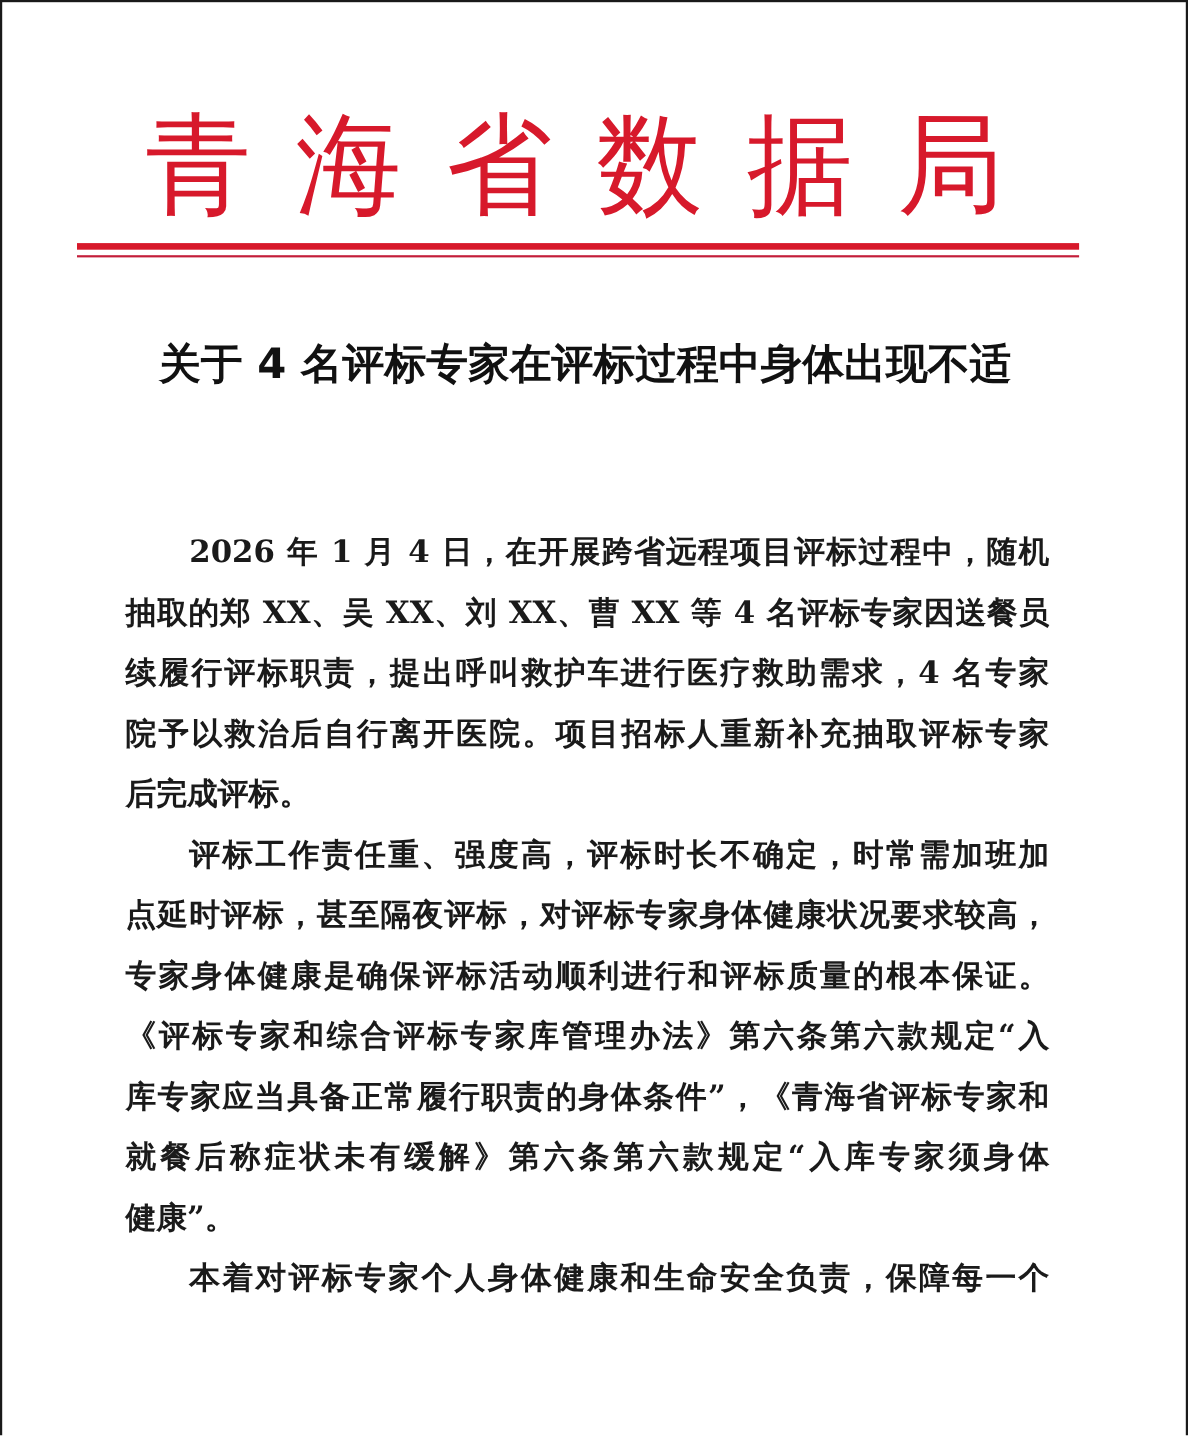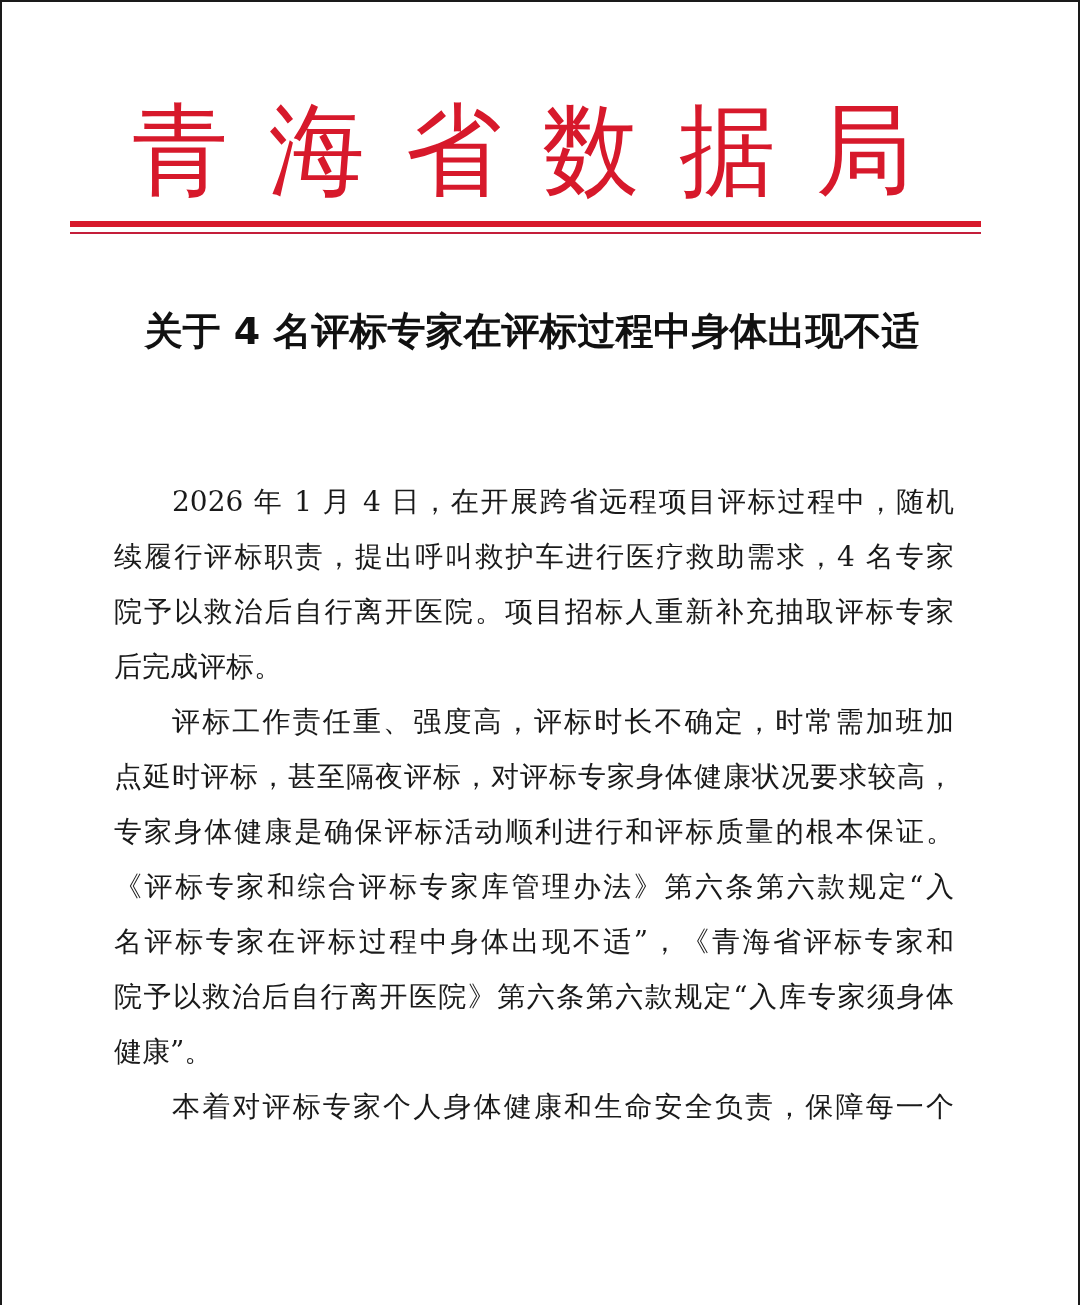--- a/index.html
+++ b/index.html
@@ -84,20 +84,21 @@
       font-size: 28px;
       line-height: 55px;
       color: #1a1a1a;
     }
     .body .line {
       display: block;
       height: 55px;
       white-space: nowrap;
       text-align: justify;
       text-align-last: justify;
+      font-weight: bold;
     }
     .body .line.last {
       text-align-last: left;
     }
     .body .line.indent {
       padding-left: 58px;
     }
   </style>
 </head>
 <body>
@@ -116,28 +117,29 @@
   <div class="rule-thick"></div>
   <div class="rule-thin"></div>
 
   <div class="title">
     <span class="line">关于 4 名评标专家在评标过程中身体出现不适</span>
   </div>
 
   <div class="body">
 
     <span class="line indent">2026 年 1 月 4 日，在开展跨省远程项目评标过程中，随机</span>
+    <span class="line">抽取的郑 XX、吴 XX、刘 XX、曹 XX 等 4 名评标专家因送餐员</span>
     <span class="line">续履行评标职责，提出呼叫救护车进行医疗救助需求，4 名专家</span>
     <span class="line">院予以救治后自行离开医院。项目招标人重新补充抽取评标专家</span>
     <span class="line last">后完成评标。</span>
 
     <span class="line indent">评标工作责任重、强度高，评标时长不确定，时常需加班加</span>
     <span class="line">点延时评标，甚至隔夜评标，对评标专家身体健康状况要求较高，</span>
     <span class="line">专家身体健康是确保评标活动顺利进行和评标质量的根本保证。</span>
     <span class="line">《评标专家和综合评标专家库管理办法》第六条第六款规定“入</span>
-    <span class="line">名评标专家在评标过程中身体出现不适”，《青海省评标专家和</span>
-    <span class="line">院予以救治后自行离开医院》第六条第六款规定“入库专家须身体</span>
+    <span class="line">库专家应当具备正常履行职责的身体条件”，《青海省评标专家和</span>
+    <span class="line">就餐后称症状未有缓解》第六条第六款规定“入库专家须身体</span>
     <span class="line last">健康”。</span>
 
     <span class="line indent">本着对评标专家个人身体健康和生命安全负责，保障每一个</span>
   </div>
 
 </div>
 
 </body></html>

